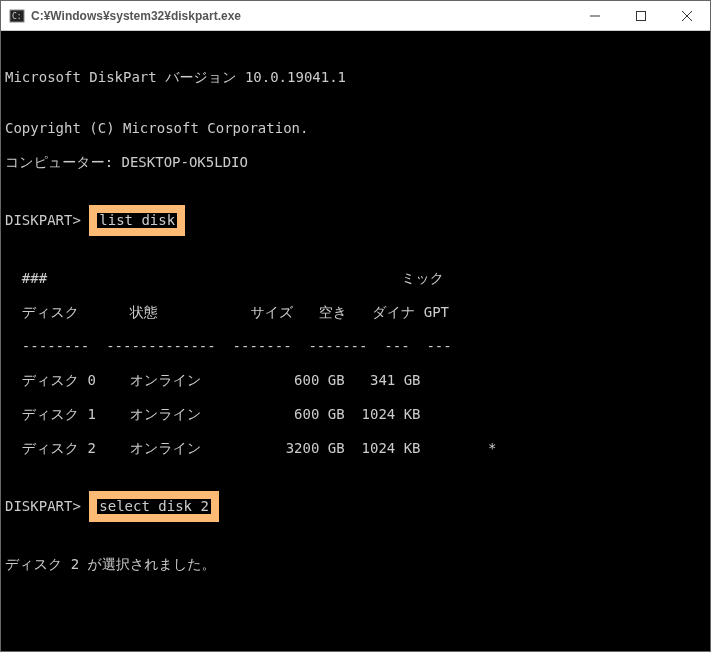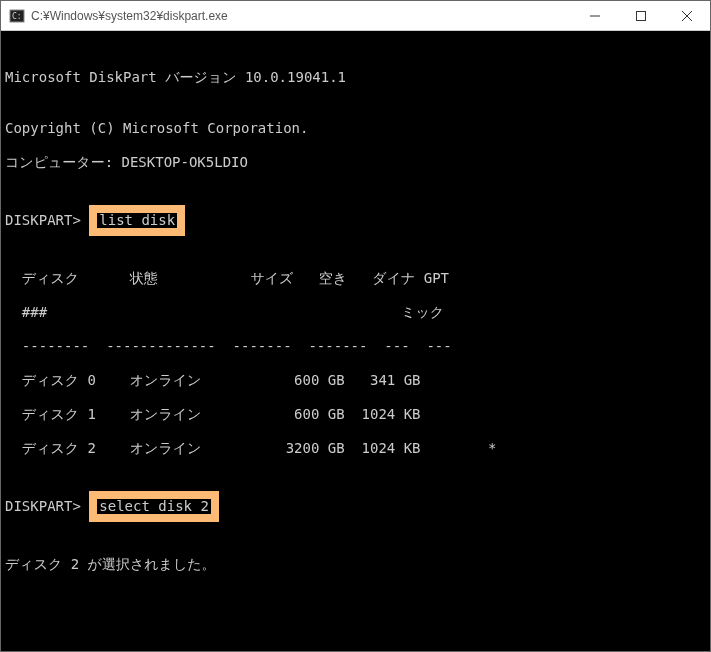--- a/index.html
+++ b/index.html
@@ -28,21 +28,21 @@
     font-size: 12px;
     user-select: none;
   }
   .titlebar .icon {
     width: 16px; height:16px;
     margin: 0 6px 0 8px;
     display:inline-flex;
     align-items:center;
     justify-content:center;
   }
-  .titlebar .title { flex:0 0 auto; }
+  .titlebar .title { flex:0 0 auto;font-weight:bold; }
   .titlebar .spacer { flex:1 1 auto; }
   .titlebar .btn {
     width: 46px;
     height: 30px;
     display:flex;
     align-items:center;
     justify-content:center;
     color:#333;
   }
   .titlebar .btn svg { width:10px; height:10px; stroke:#333; stroke-width:1; fill:none; }
@@ -98,22 +98,22 @@
 
   <div class="terminal">
 <span class="row"></span>
 <span class="row">Microsoft DiskPart バージョン 10.0.19041.1</span>
 <span class="row"></span>
 <span class="row">Copyright (C) Microsoft Corporation.</span>
 <span class="row">コンピューター: DESKTOP-OK5LDIO</span>
 <span class="row"></span>
 <span class="row"><span>DISKPART&gt;</span> <span class="hl">list disk</span></span>
 <span class="row"></span>
+<span class="row">  ###                                          ミック</span>
 <span class="row">  ディスク      状態           サイズ   空き   ダイナ GPT</span>
-<span class="row">  ###                                          ミック</span>
 <span class="row">  --------  -------------  -------  -------  ---  ---</span>
 <span class="row">  ディスク 0    オンライン           600 GB   341 GB</span>
 <span class="row">  ディスク 1    オンライン           600 GB  1024 KB</span>
 <span class="row">  ディスク 2    オンライン          3200 GB  1024 KB        *</span>
 <span class="row"></span>
 <span class="row"><span>DISKPART&gt;</span> <span class="hl">select disk 2</span></span>
 <span class="row"></span>
 <span class="row">ディスク 2 が選択されました。</span>
 <span class="row"></span>
 <span class="row"></span>

